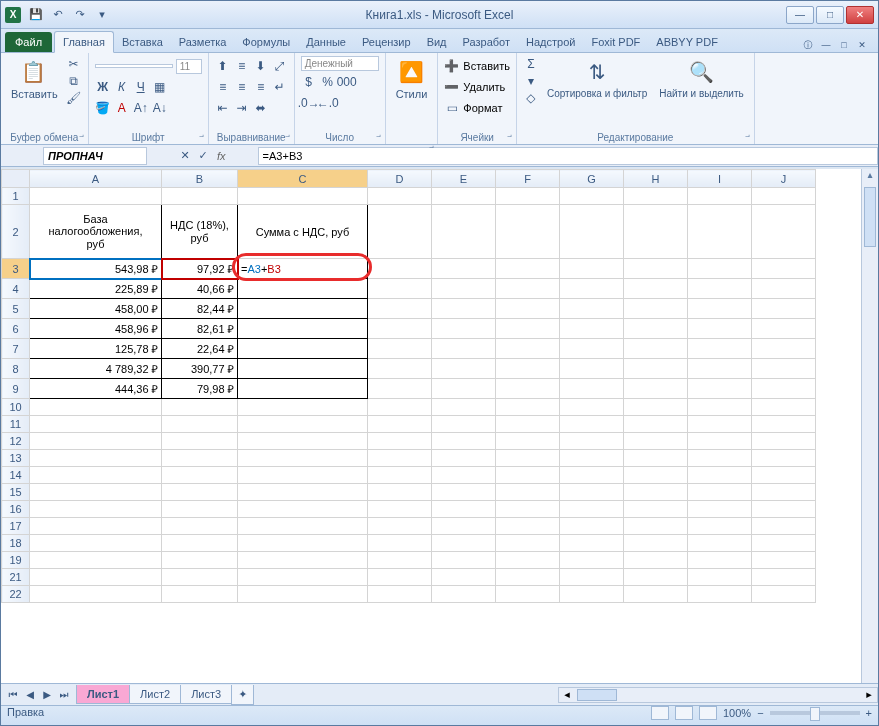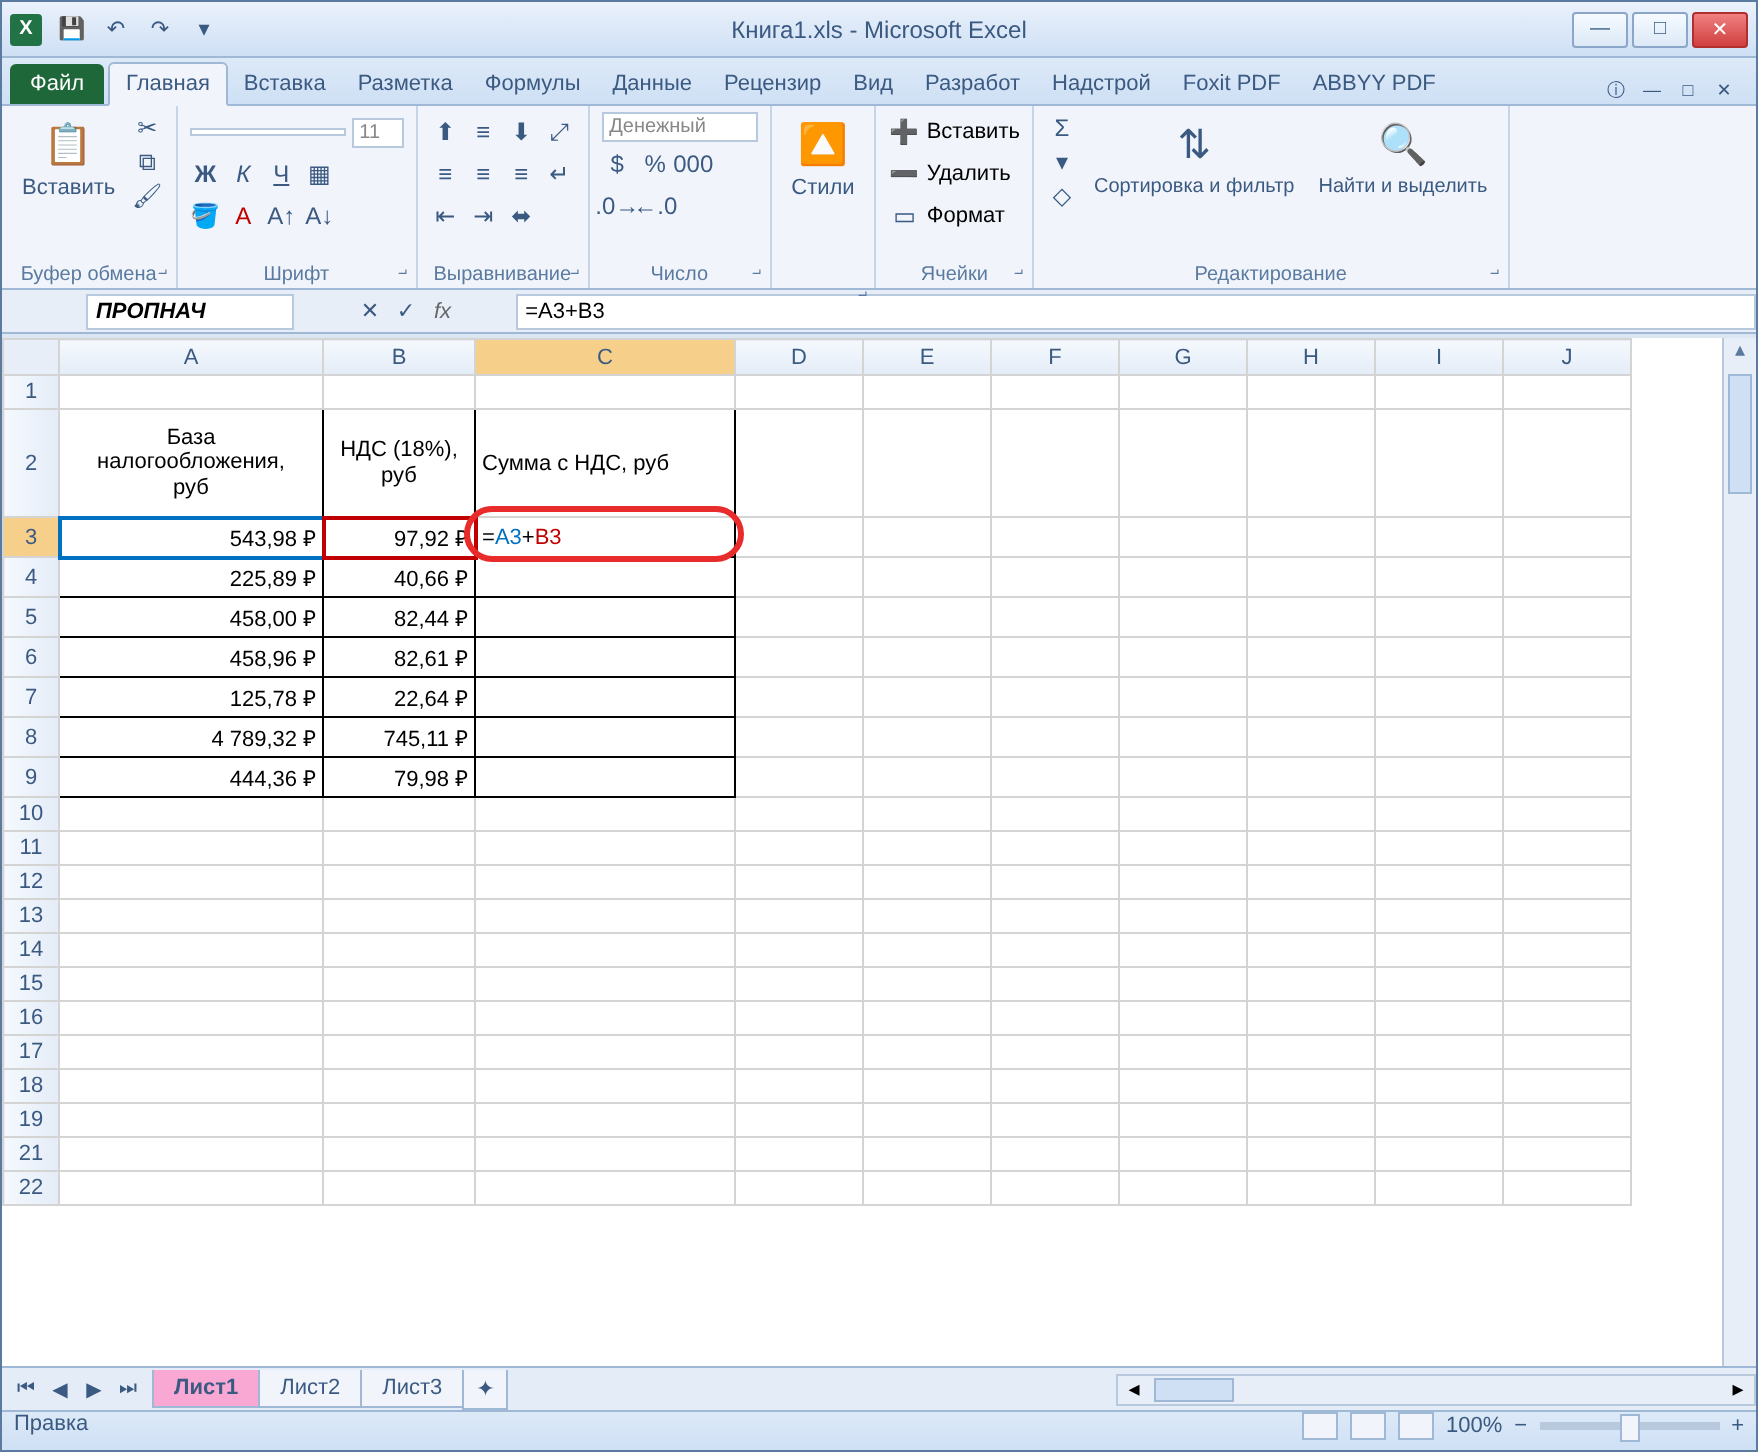--- a/index.html
+++ b/index.html
@@ -49,21 +49,21 @@
 .sheet-area { position: absolute; top: 168px; bottom: 42px; left: 0; right: 0; background: #fff; overflow: hidden; }
 .grid { border-collapse: collapse; font-size: 11px; }
 .grid th, .grid td { border: 1px solid #d4d4d4; }
 .corner { width: 28px; height: 18px; background: #e8eef8; border: 1px solid #b8c8dd; }
 .col-head { height: 18px; background: linear-gradient(#f5f9fe,#e4ecf7); text-align: center; color: #3b5a82; font-weight: normal; border: 1px solid #b8c8dd; }
 .row-head { width: 28px; background: linear-gradient(90deg,#f5f9fe,#e4ecf7); text-align: center; color: #3b5a82; font-weight: normal; border: 1px solid #b8c8dd; }
 .col-A { width: 132px; } .col-B { width: 76px; } .col-C { width: 130px; } .col-DJ { width: 64px; }
 .row-empty td { height: 17px; }
 .data-cell { padding: 2px 3px; text-align: right; border: 1px solid #000 !important; }
 .header-cell { padding: 1px 3px; text-align: center; border: 1px solid #000 !important; white-space: pre-line; line-height: 1.15; }
-.header-cell-c { border-top: 1px solid #000 !important; border-right: 1px solid #000 !important; border-left: 1px solid #000 !important; padding:1px 3px; }
+.header-cell-c { border-top: 1px solid #000 !important; border-right: 1px solid #000 !important; border-left: 1px solid #000 !important; text-align:center; padding:1px 3px; }
 .row-head.active { background: #f6d08a; }
 .col-head.active { background: #f6d08a; }
 .editing-cell { position: relative; text-align: left; padding: 1px 3px; border: 1px solid #000 !important; }
 .annot { position: absolute; border: 3px solid #e82c2c; border-radius: 14px; pointer-events: none; }
 .formula-ref1 { color: #0070c0; }
 .formula-ref2 { color: #c00000; }
 .ref-border-blue { outline: 2px solid #0070c0; outline-offset: -1px; }
 .ref-border-red { outline: 2px solid #c00000; outline-offset: -1px; }
 
 
@@ -392,21 +392,21 @@
             <td></td>
             <td></td>
             <td></td>
             <td></td>
             <td></td>
             <td></td>
           </tr>
       <tr>
             <th class="row-head">8</th>
             <td class="data-cell">4 789,32 ₽</td>
-            <td class="data-cell">745,11 ₽</td>
+            <td class="data-cell">390,77 ₽</td>
             <td class="data-cell"></td>
             <td></td>
             <td></td>
             <td></td>
             <td></td>
             <td></td>
             <td></td>
             <td></td>
           </tr>
       <tr>

